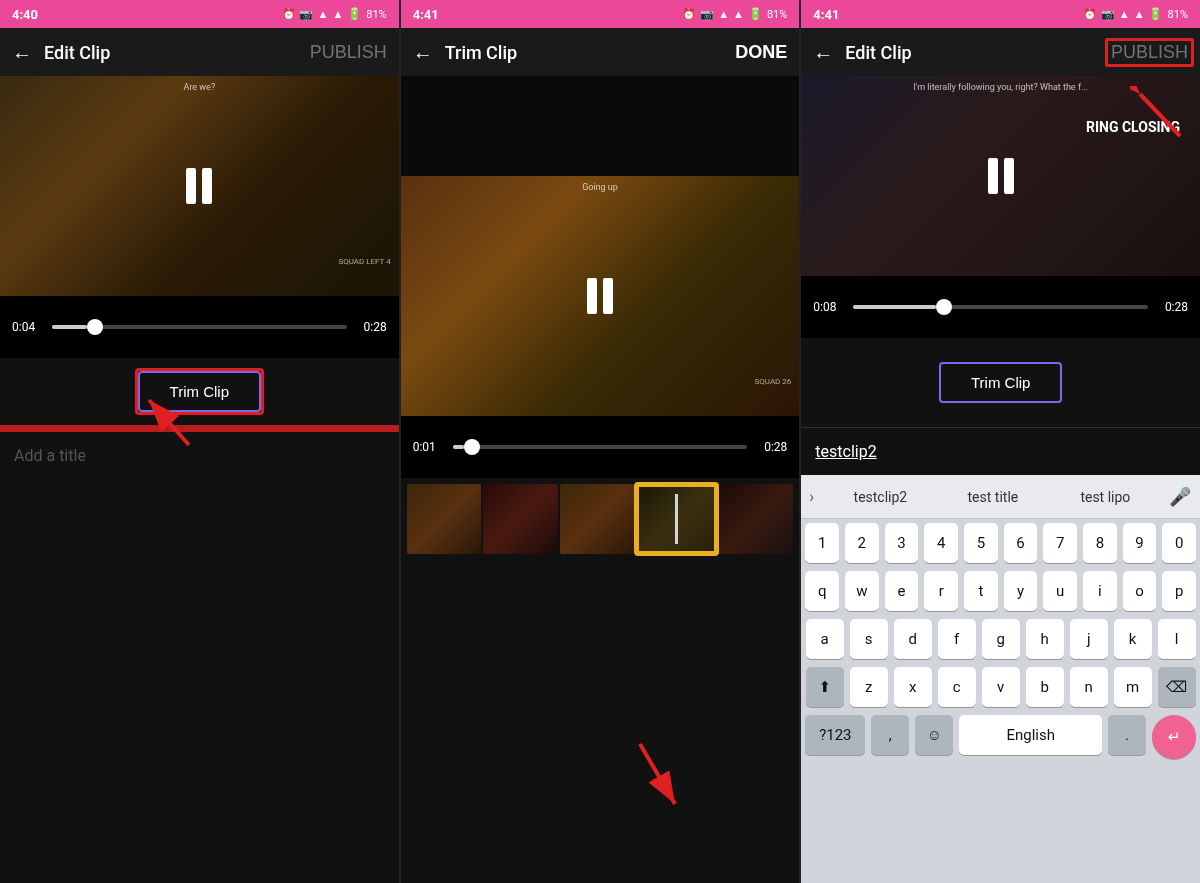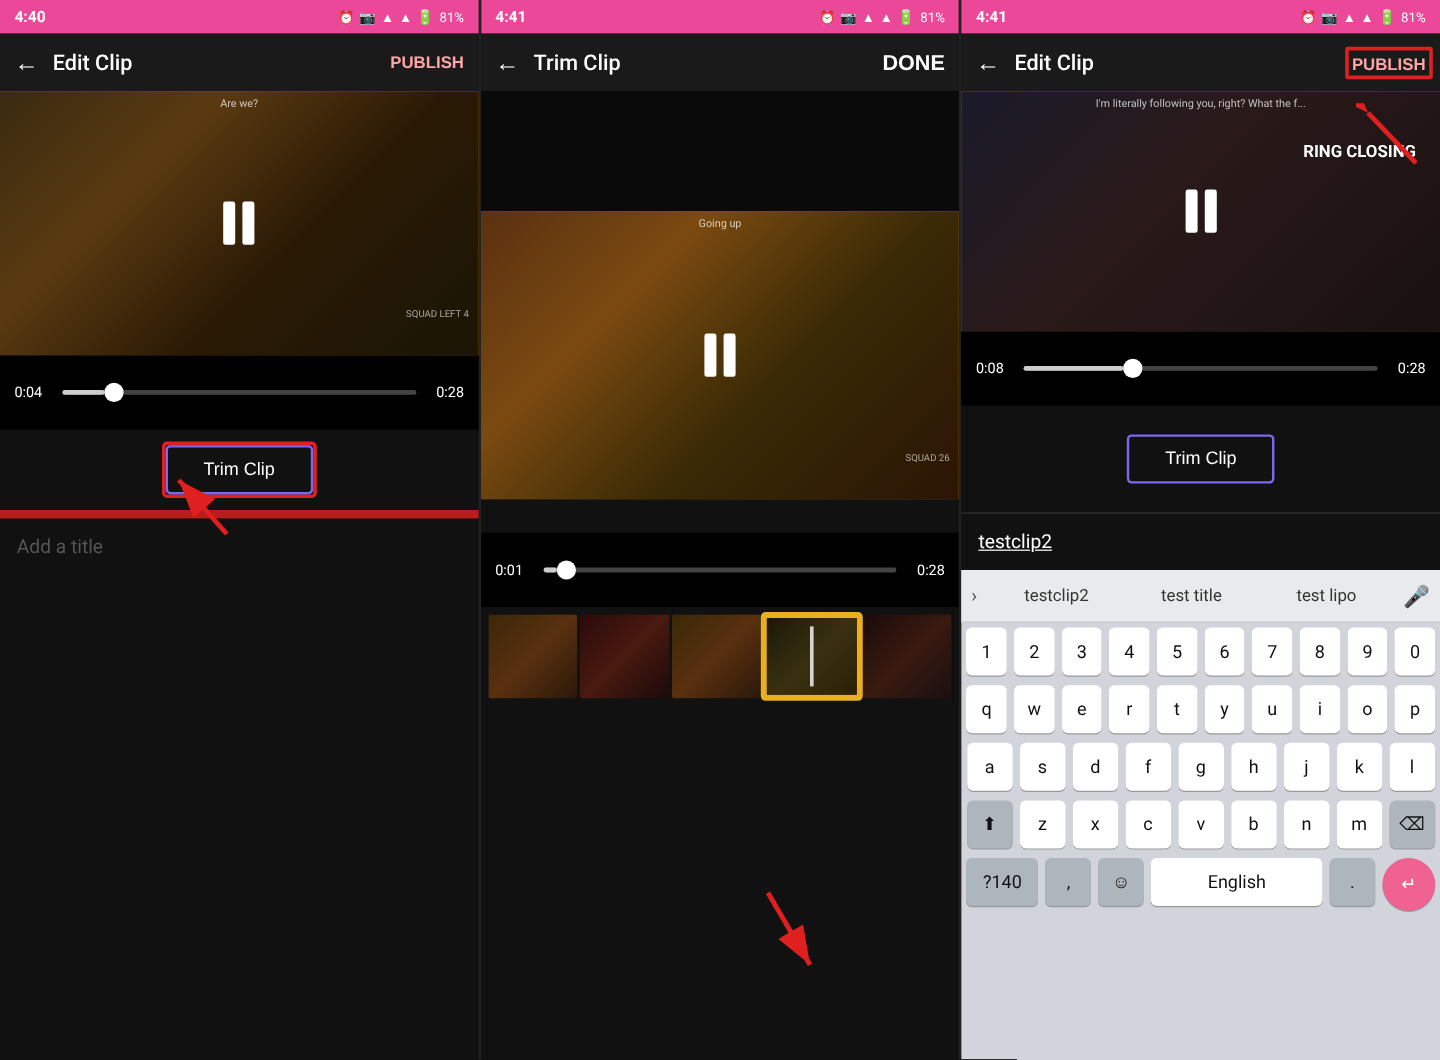--- a/index.html
+++ b/index.html
@@ -66,39 +66,39 @@
     .back-arrow {
       color: #fff;
       font-size: 20px;
     }
     .top-bar-title {
       color: #fff;
       font-size: 18px;
       font-weight: 500;
     }
     .publish-btn {
-      color: #fca5a5;
-      font-size: 14px;
-      font-weight: bold;
+      color: #737373;
+      font-size: 18px;
+      font-weight: normal;
       background: none;
       border: none;
       cursor: pointer;
     }
     .done-btn {
       color: #fff;
       font-size: 18px;
       font-weight: bold;
       background: none;
       border: none;
       cursor: pointer;
     }
 
     
     .video-area {
-      background: #a16207;
+      background: #b91c1c;
       position: relative;
       overflow: hidden;
     }
     .video-area-1 { height: 220px; }
     .video-area-3 { height: 200px; }
 
     .video-bg-overlay {
       position: absolute;
       inset: 0;
       background: linear-gradient(135deg, #3a2a10 0%, #5a3a10 30%, #2a1a05 60%, #1a1505 100%);
@@ -441,21 +441,21 @@
     <div class="game-ui-top">
       <span>Going up</span>
     </div>
     <div class="game-ui-br">SQUAD 26</div>
     <div class="pause-icon">
       <div class="pause-bar"></div>
       <div class="pause-bar"></div>
     </div>
   </div>
 
-  <div class="scrubber-area" style="background:#000;margin-top:28px;">
+  <div class="scrubber-area" style="background:#000;">
     <span class="scrubber-time">0:01</span>
     <div class="scrubber-track">
       <div class="scrubber-fill" style="width:4%;"></div>
       <div class="scrubber-thumb" style="left:4%;"></div>
     </div>
     <span class="scrubber-time" style="text-align:right;">0:28</span>
   </div>
 
   <div class="thumbnail-strip" style="position:relative;">
     <div class="thumb-item">
@@ -681,21 +681,21 @@
           <span>n</span>
         </div>
       <div class="key">
           <span>m</span>
         </div>
       <div class="key key-dark">⌫</div>
     </div>
 
     <div class="key-row">
       <div class="key key-dark key-wide">
-          <span>?140</span>
+          <span>?123</span>
         </div>
       <div class="key key-dark">,</div>
       <div class="key key-dark">☺</div>
       <div class="key key-space">
           <span>English</span>
         </div>
       <div class="key key-dark">
           <span>.</span>
         </div>
       <div class="key key-enter">↵</div>

